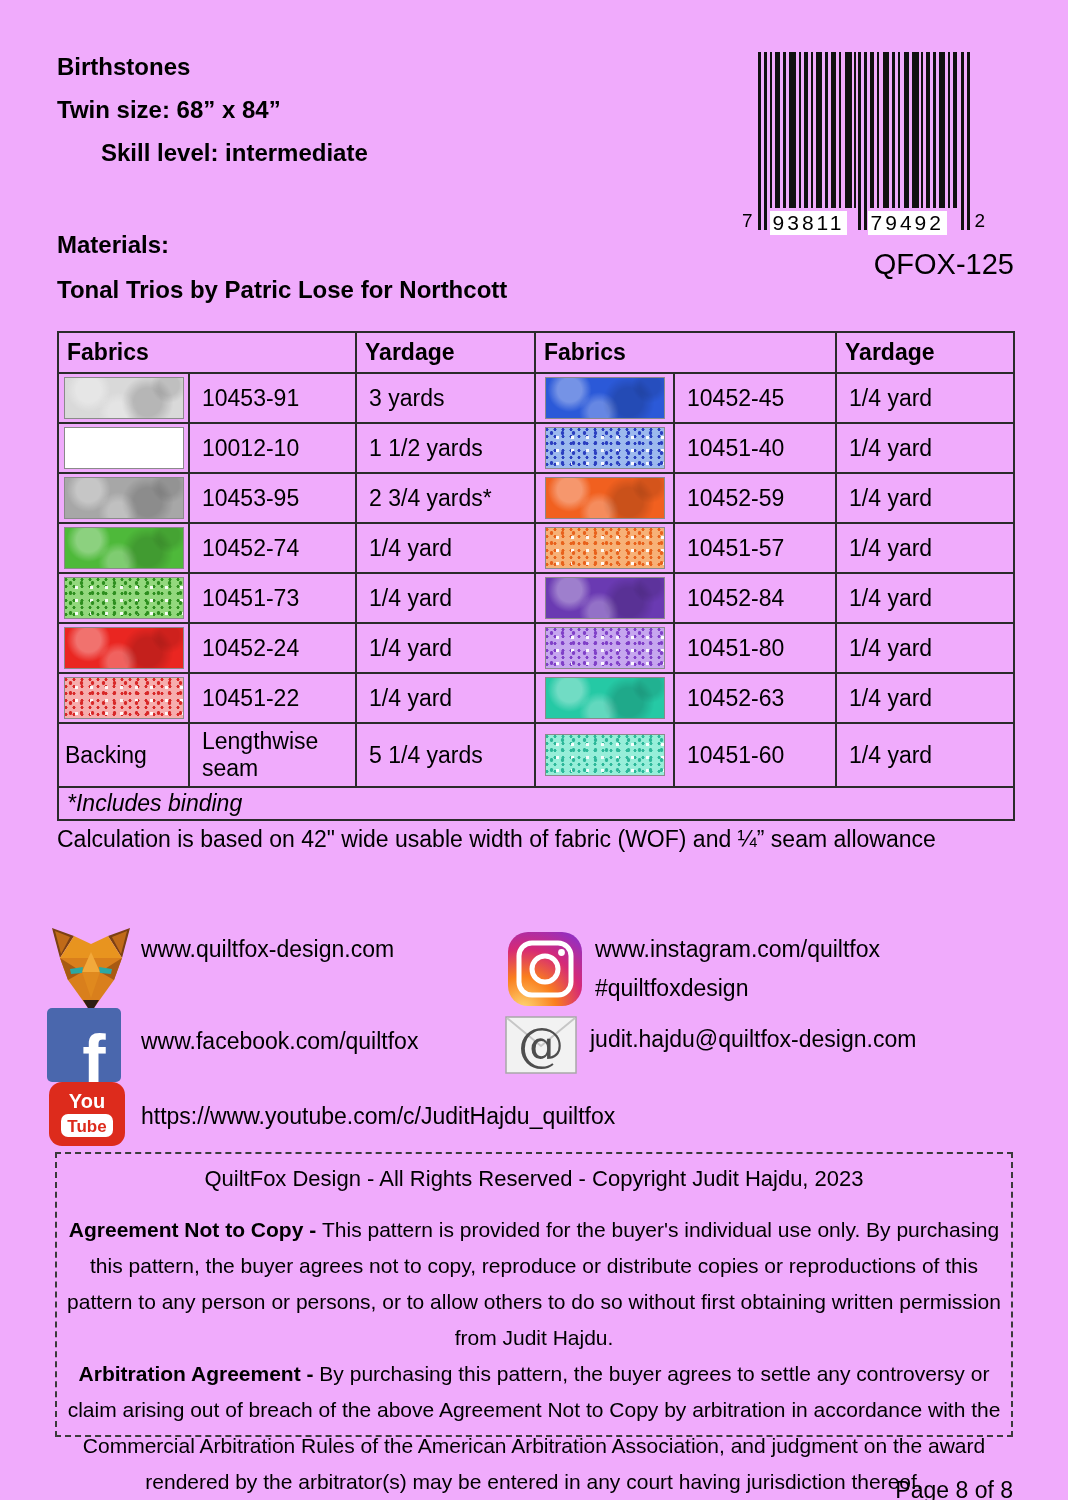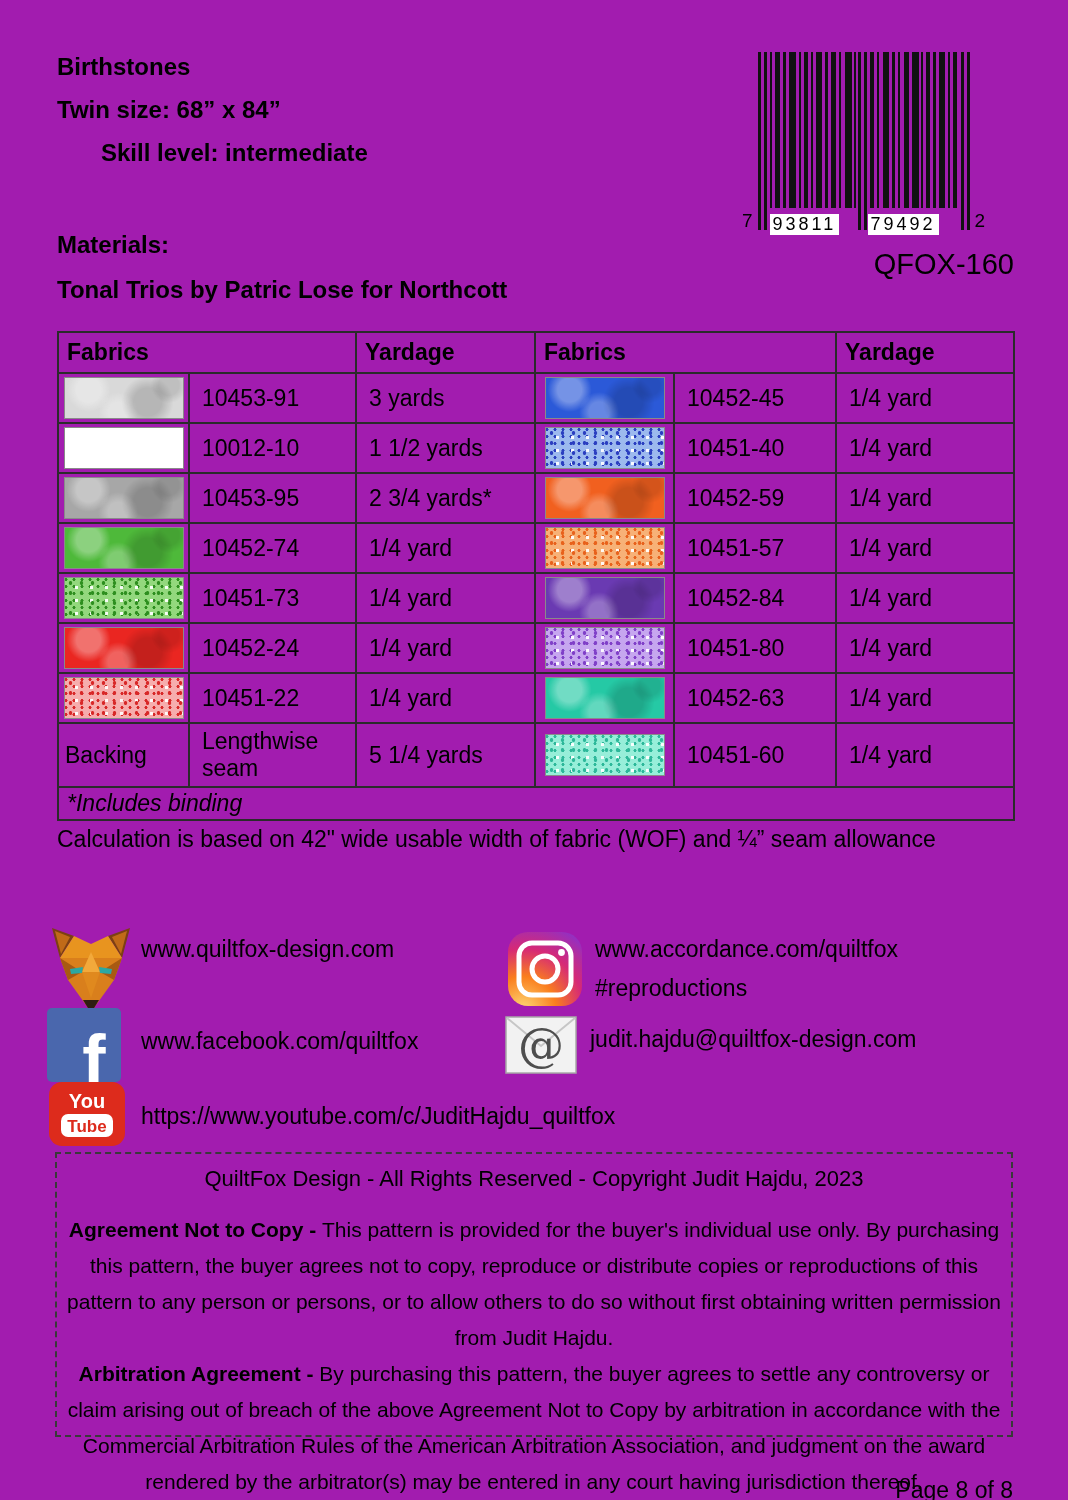--- a/index.html
+++ b/index.html
@@ -1,31 +1,31 @@
 <!DOCTYPE html>
 <html><head>
 <meta charset="utf-8">
 <style>
   * { margin:0; padding:0; box-sizing:border-box; }
   body { background:#fff; }
-  .page { position:relative; width:1068px; height:1500px; background:#a21caf;
+  .page { position:relative; width:1068px; height:1500px; background:#f0abfc;
           font-family:"Liberation Sans", sans-serif; color:#000; overflow:hidden;text-decoration:underline; }
 
   
   .hline { position:absolute; left:57px; font-weight:bold; font-size:24px; }
   .t1 { top:53px; } .t2 { top:96px; } .t3 { top:139px;margin-left:44px; }
   .t4 { top:231px; } .t5 { top:276px; }
 
   
   .barcode { position:absolute; left:742px; top:52px; width:272px; }
   .bc-row { display:flex; align-items:flex-end; }
   .bc-digit { font-size:19px; line-height:1; padding-bottom:2px; }
   .bc-bars { position:relative; width:212px; height:180px; margin:0 5px; }
   .bc-bars svg { width:100%; height:100%; display:block; }
-  .bc-num { position:absolute; bottom:-3px; background:#fff; font-size:18px;
+  .bc-num { position:absolute; bottom:-3px; background:#fff; font-size:21px;
             letter-spacing:3px; padding:0 3px; }
   .bc-n1 { left:12px; } .bc-n2 { left:110px; }
   .bc-sku { text-align:right; font-size:29px; margin-top:16px; }
 
   
   table.materials { position:absolute; left:57px; top:331px; width:956px;
     border-collapse:collapse; table-layout:fixed; }
   .materials th, .materials td { border:2px solid #2b2b2b; font-size:23px; overflow:hidden; }
   .materials th { text-align:left; font-weight:bold; padding:6px 8px; height:37px; }
   .materials td { padding:2px 2px 2px 12px; }
@@ -123,21 +123,21 @@
             <rect x="181" y="0" width="6" height="156"></rect>
               <rect x="190" y="0" width="2" height="156"></rect>
             <rect x="195" y="0" width="4" height="156"></rect>
           </g>
         </svg>
         <span class="bc-num bc-n1">93811</span>
         <span class="bc-num bc-n2">79492</span>
       </div>
       <span class="bc-digit">2</span>
     </div>
-    <div class="bc-sku">QFOX-160</div>
+    <div class="bc-sku">QFOX-125</div>
   </div>
 
   <table class="materials">
     <colgroup>
       <col style="width:131px">
         <col style="width:167px">
         <col style="width:179px">
       <col style="width:139px">
         <col style="width:162px">
         <col style="width:178px">
@@ -284,22 +284,22 @@
             <stop offset="0.8" stop-color="#962fbf"></stop>
           <stop offset="1" stop-color="#7a3bc8"></stop>
         </radialGradient>
       </defs>
       <rect x="0" y="0" width="74" height="74" rx="20" fill="url(#ig)"></rect>
       <rect x="11" y="11" width="52" height="52" rx="13" fill="none" stroke="#fff" stroke-width="5"></rect>
       <circle cx="37" cy="37" r="13" fill="none" stroke="#fff" stroke-width="5"></circle>
       <circle cx="53.5" cy="20.5" r="3.4" fill="#fff"></circle>
     </svg>
   </div>
-  <div class="link l-ig">www.accordance.com/quiltfox</div>
-  <div class="link l-tag">#reproductions</div>
+  <div class="link l-ig">www.instagram.com/quiltfox</div>
+  <div class="link l-tag">#quiltfoxdesign</div>
 
   <div class="icon fb-icon">
     <svg width="74" height="74" viewBox="0 0 74 74">
       <rect x="0" y="0" width="74" height="74" rx="5" fill="#4a67ad"></rect>
       <text x="47" y="76" font-size="70" font-weight="bold" fill="#fff" text-anchor="middle" font-family="Liberation Sans, sans-serif">f</text>
     </svg>
   </div>
   <div class="link l-fb">www.facebook.com/quiltfox</div>
 
   <div class="icon mail-icon">

